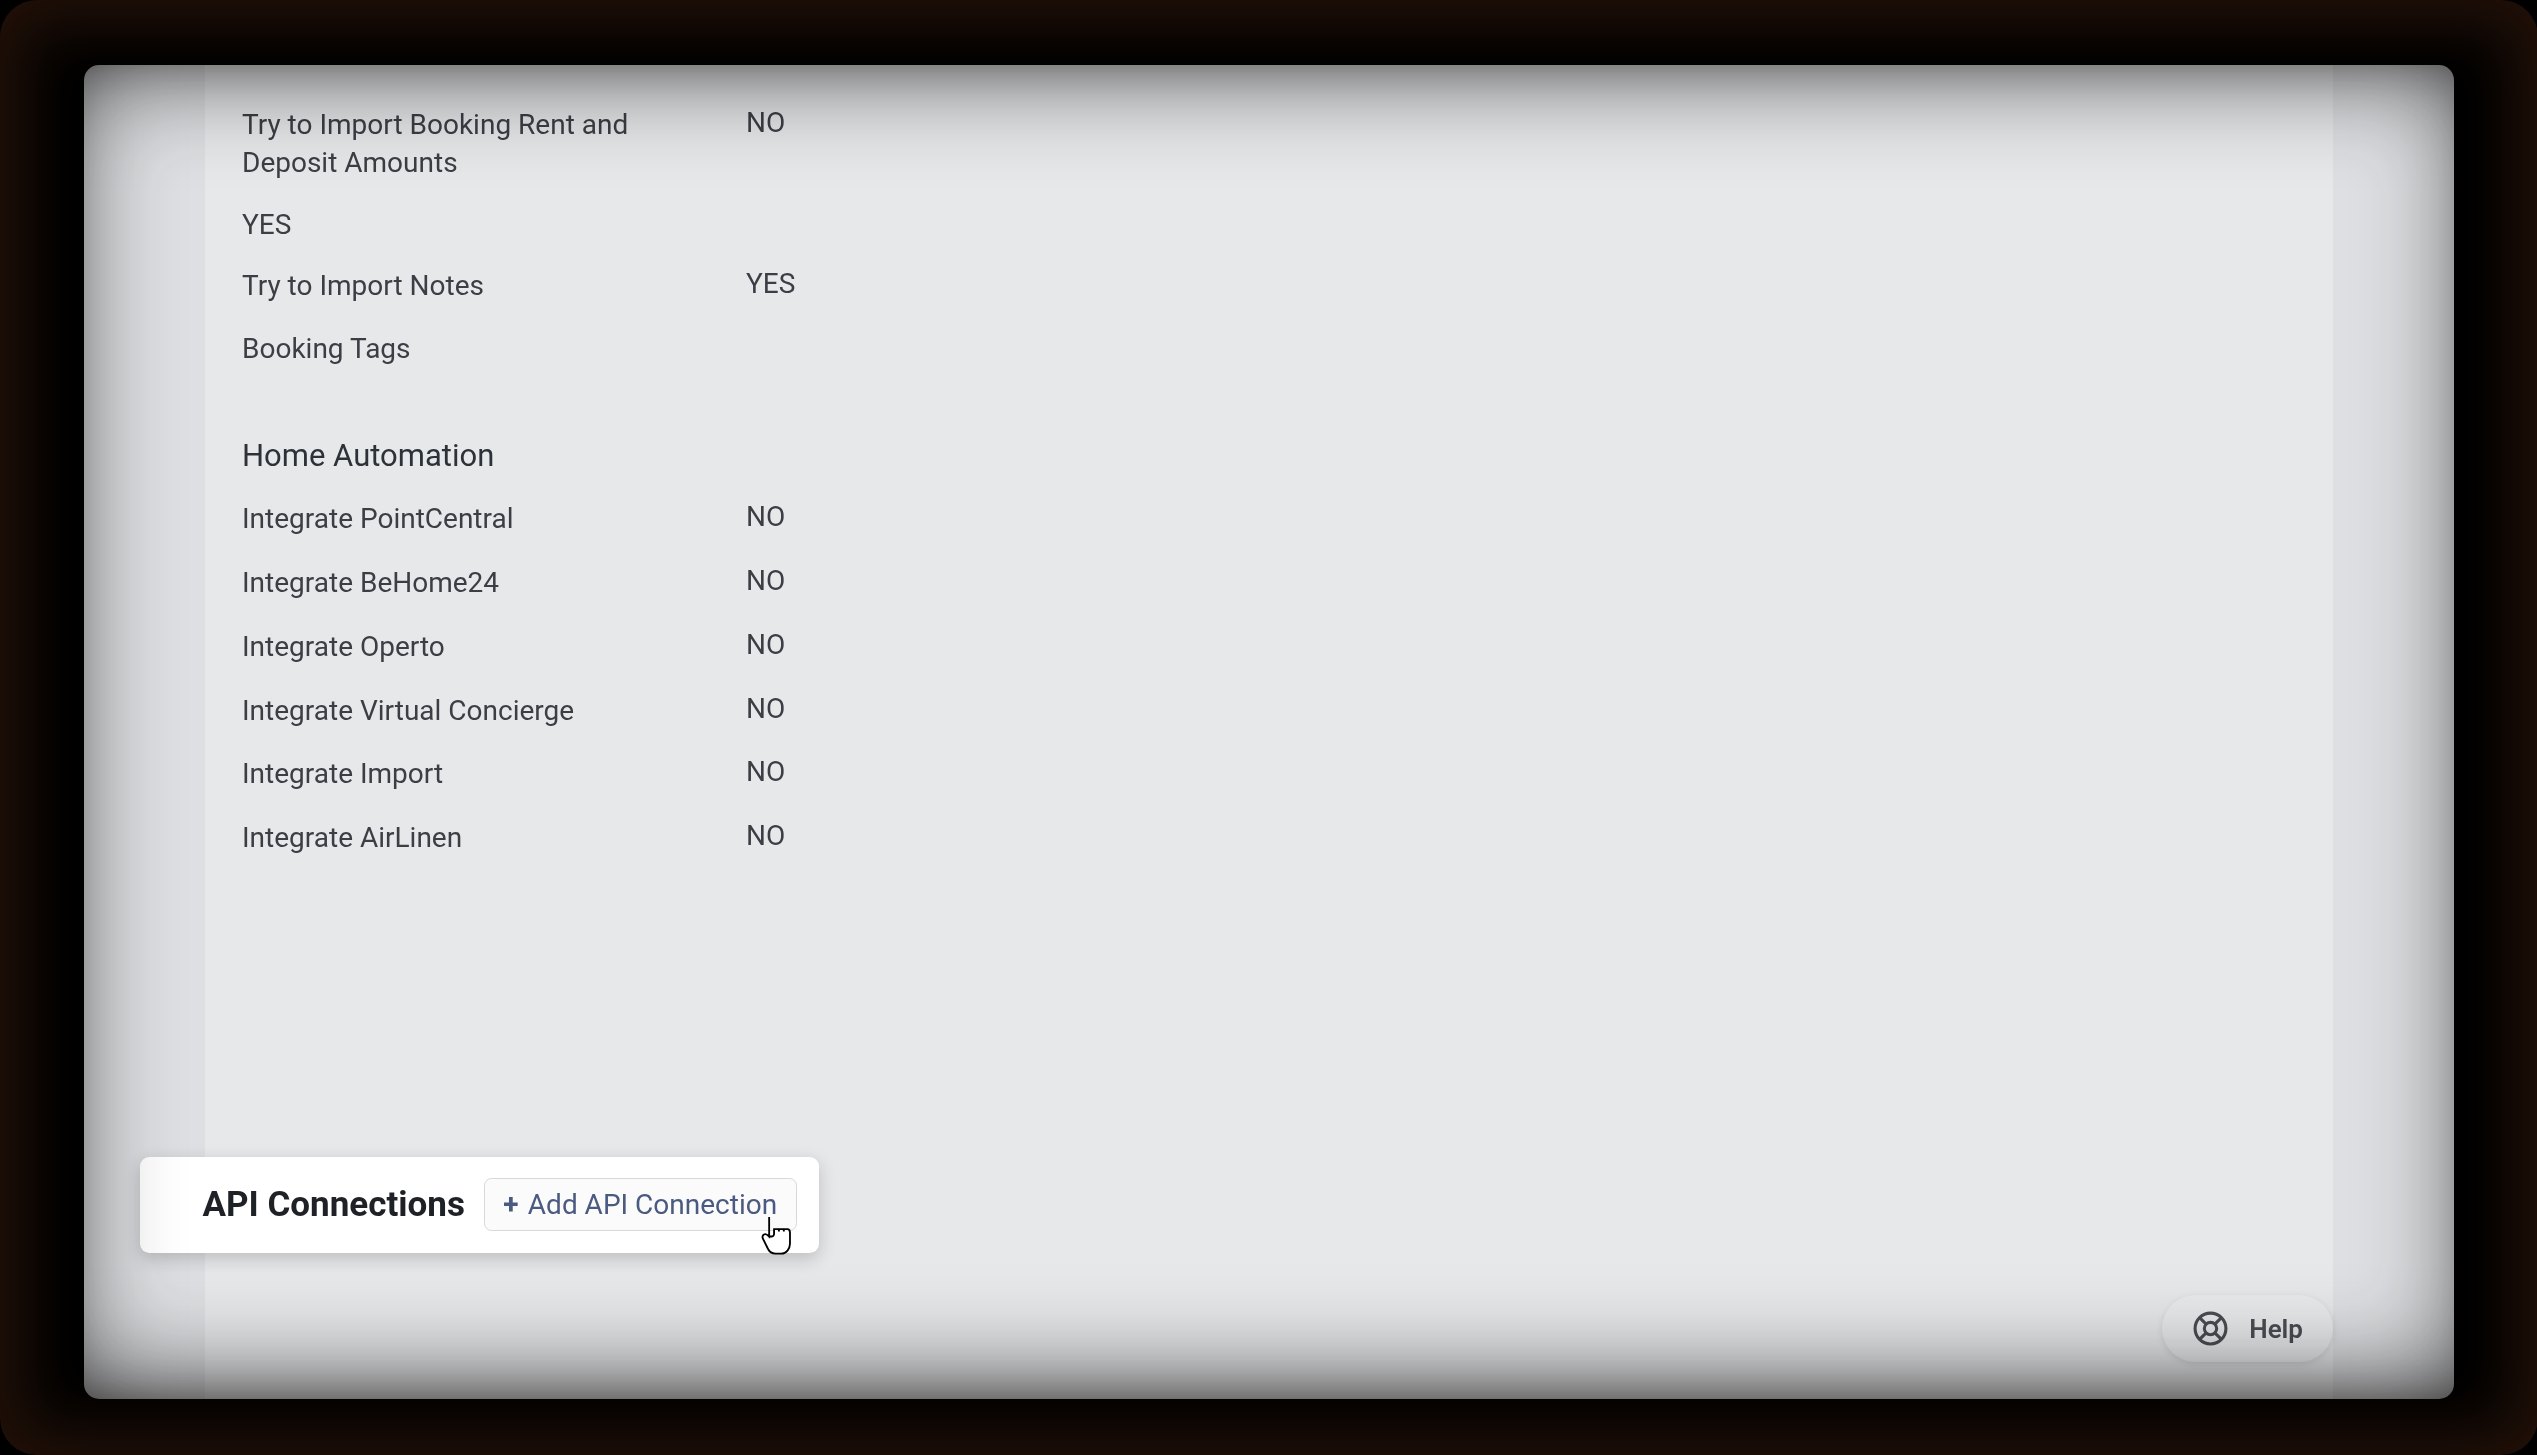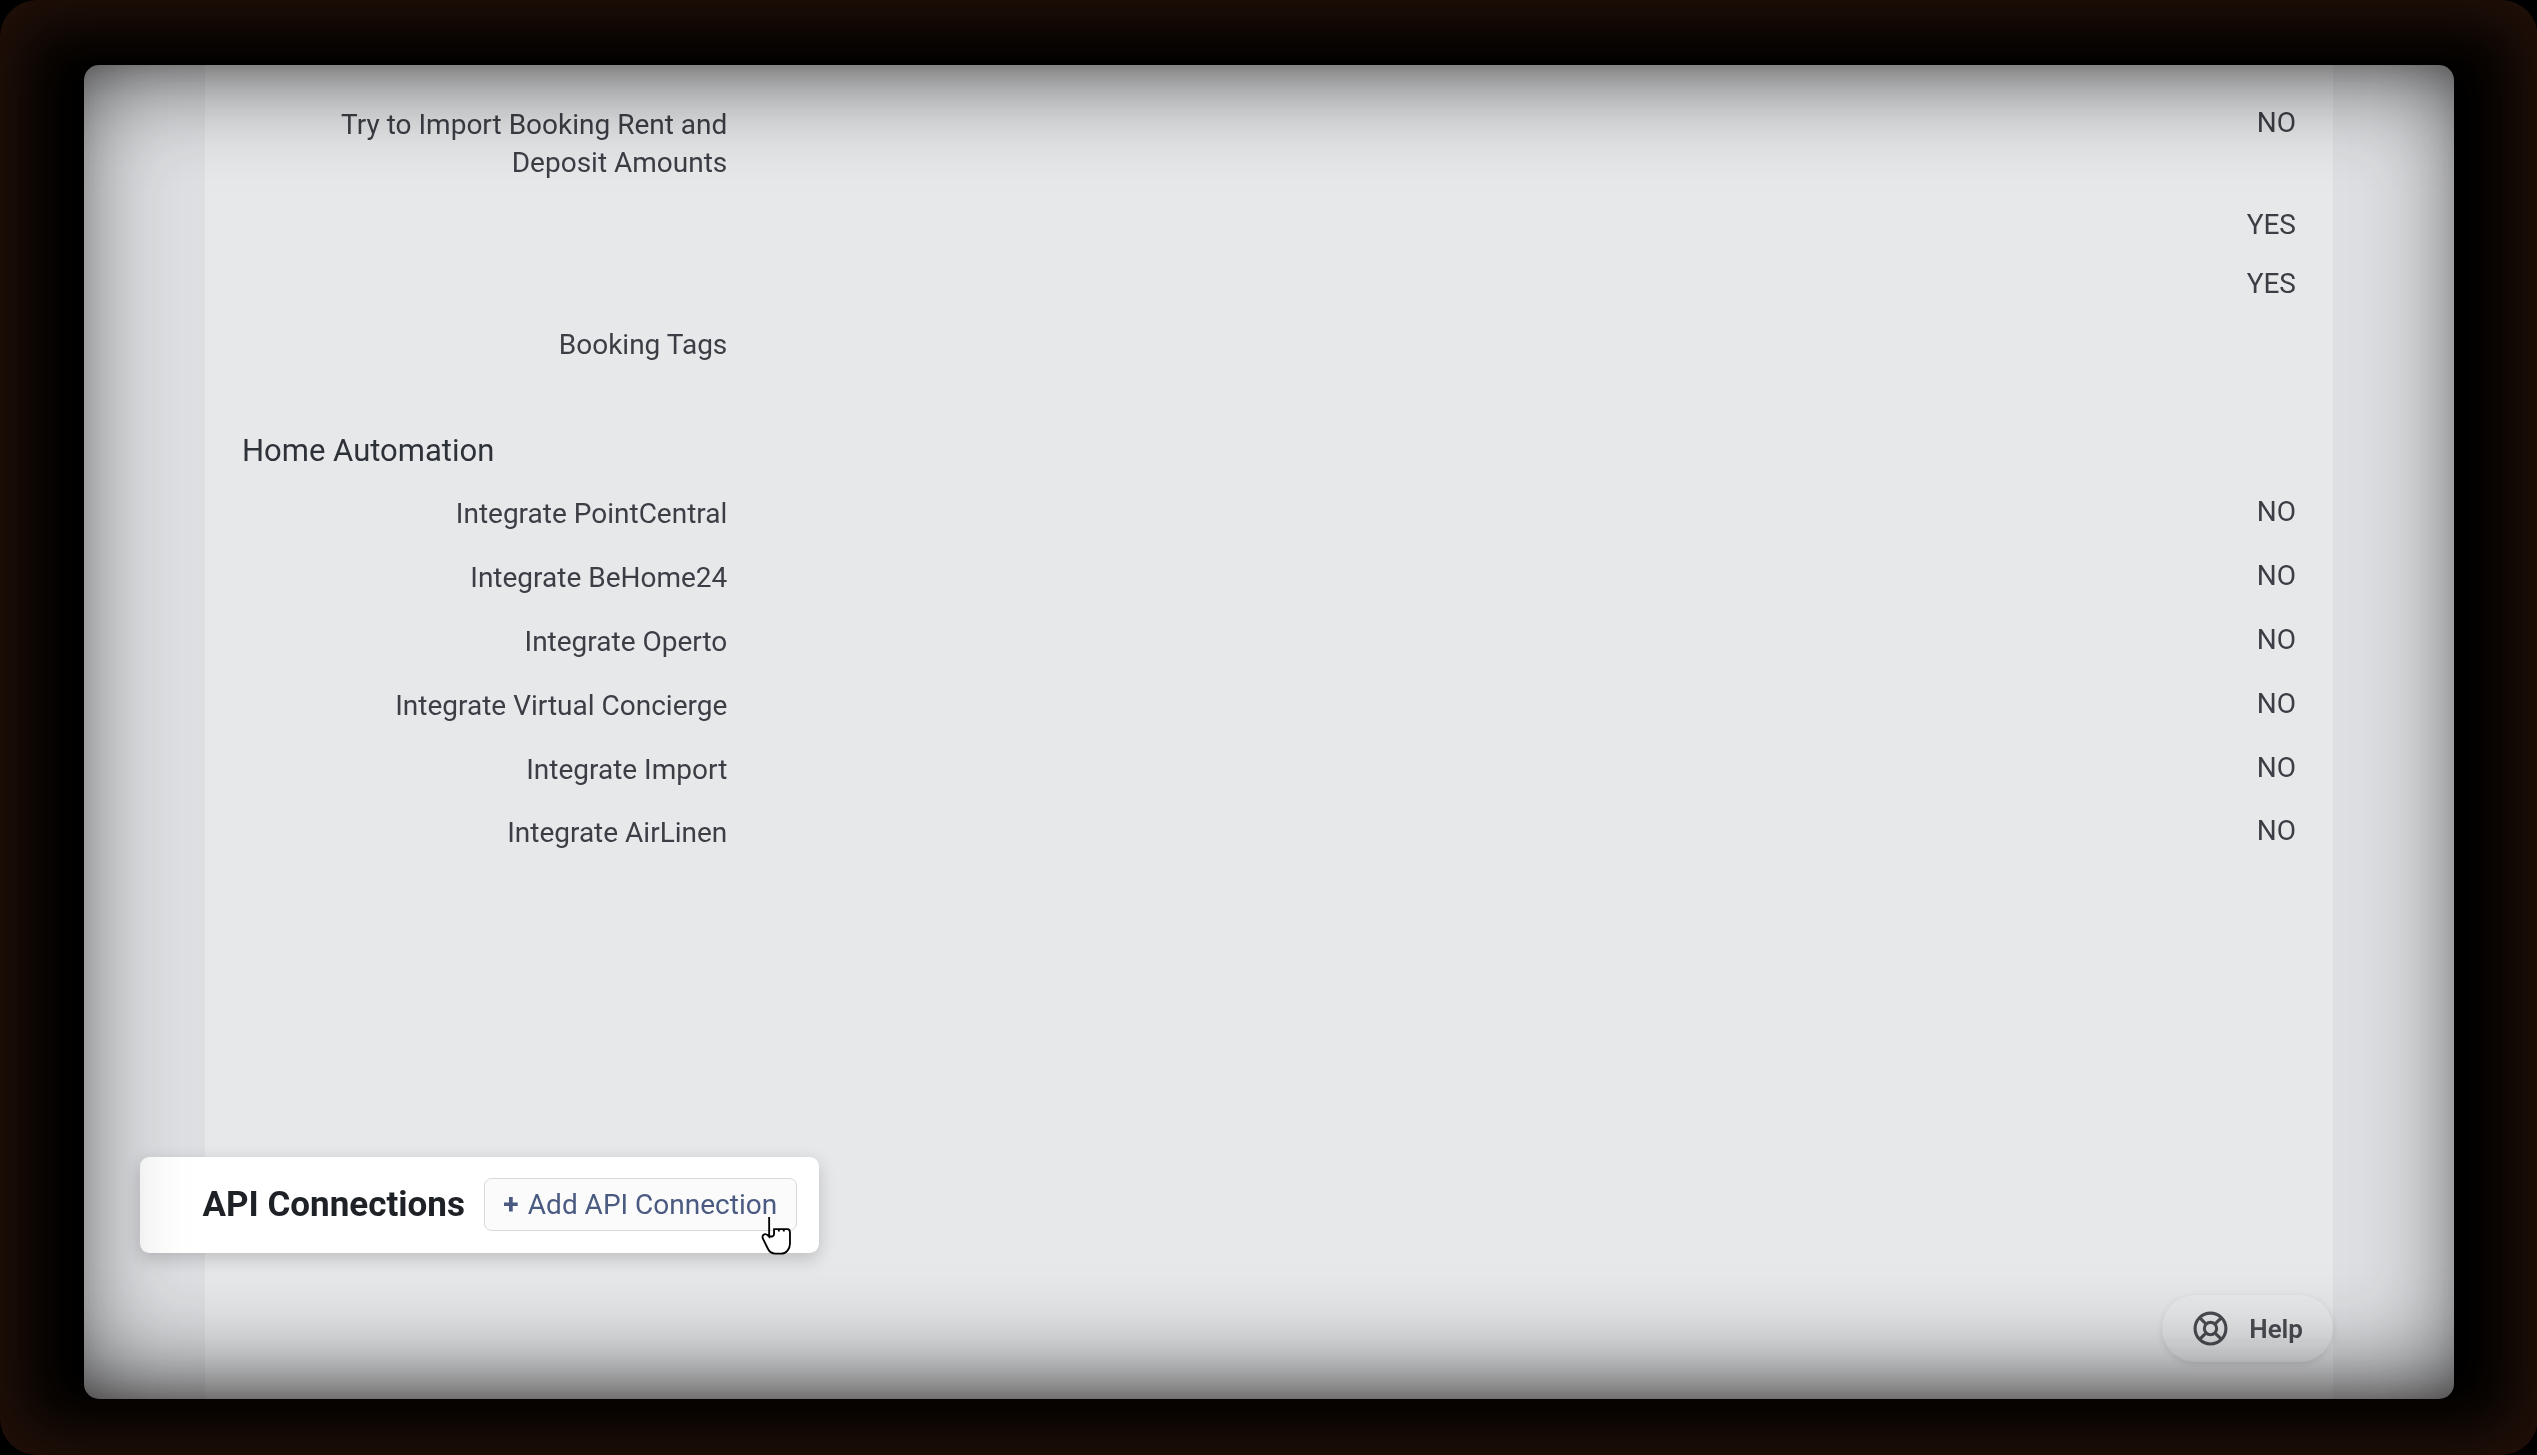--- a/index.html
+++ b/index.html
@@ -52,21 +52,20 @@
       top: 0;
       left: 121px;
       right: 121px;
       bottom: 0;
       background: #e7e8ea;
       padding: 28px 0 0 0;
     }
 
     .settings-list {
       padding: 0 37px 0 37px;
-      text-align: right;
     }
 
     .setting-row {
       display: flex;
       align-items: flex-start;
       padding: 13px 0;
       font-size: 28px;
       color: #3b3f45;
     }
 
@@ -209,20 +208,21 @@
 
       <div class="settings-list">
         <div class="setting-row">
           <div class="setting-label">Try to Import Booking Rent and Deposit Amounts</div>
           <div class="setting-value">NO</div>
         </div>
         <div class="setting-row">
           <div class="setting-value">YES</div>
         </div>
         <div class="setting-row">
+          <div class="setting-label">Try to Import Notes</div>
           <div class="setting-value">YES</div>
         </div>
         <div class="setting-row">
           <div class="setting-label">Booking Tags</div>
           <div class="setting-value"></div>
         </div>
       </div>
 
       <div class="section-heading">Home Automation</div>
 

